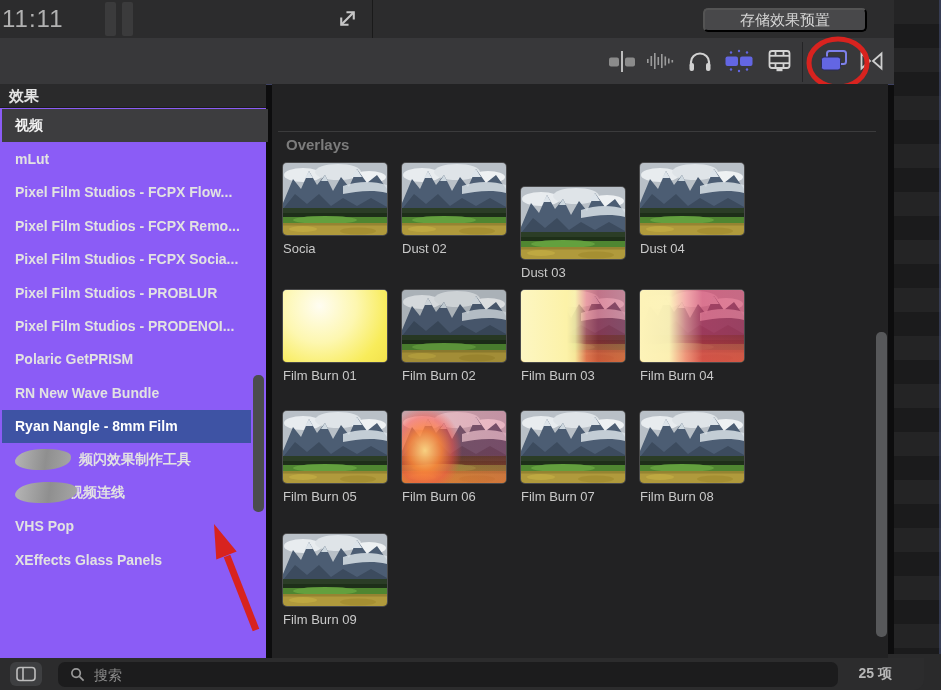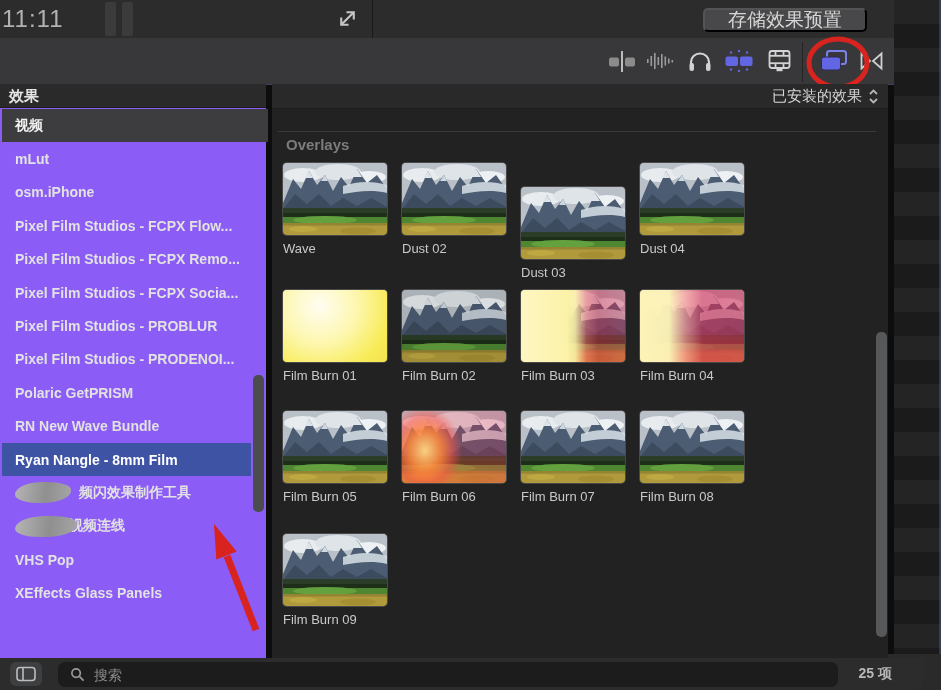--- a/index.html
+++ b/index.html
@@ -11,21 +11,21 @@
   .stripes-edge{position:absolute;right:0;top:0;width:2px;height:690px;background:#46517a;opacity:.55;}
   .corner-block{position:absolute;left:888px;top:654px;width:53px;height:36px;background:#2a2a2b;}
   
   .topbar{position:absolute;left:0;top:0;width:894px;height:38px;background:#2c2c2d;border-bottom:1px solid #fdba74;}
   .timecode{position:absolute;left:2px;top:5px;font-size:24px;letter-spacing:1px;color:#b2b2b2;}
   .ghostbar{position:absolute;top:2px;width:11px;height:34px;background:#3b3b3c;border-radius:2px;}
   .gb1{left:105px}.gb2{left:122px}
   .expand-ic{position:absolute;left:336px;top:7px;}
   .tb-divider{position:absolute;left:372px;top:0;width:1px;height:38px;background:#1a1a1a;}
   .save-btn{position:absolute;left:703px;top:8px;width:164px;height:24px;background:#48484a;border-radius:5px;
-    color:#d6d6d6;font-size:19px;display:flex;align-items:center;justify-content:center;cursor:default;}
+    color:#d6d6d6;font-size:15px;display:flex;align-items:center;justify-content:center;cursor:default;}
   
   .toolbar{position:absolute;left:0;top:38px;width:894px;height:46px;background:#38383a;border-bottom:1px solid #3e4263;}
   .tool-ic{position:absolute;top:0;height:46px;display:flex;align-items:center;justify-content:center;}
   .tool-div{position:absolute;left:802px;top:4px;width:1px;height:40px;background:#242426;}
   
   .red-circle{position:absolute;left:804px;top:36px;pointer-events:none;}
   .red-arrow{position:absolute;left:196px;top:516px;pointer-events:none;}
   
   .sidebar{position:absolute;left:0;top:84px;width:266px;height:574px;background:#8b5cf6;}
   .side-header{position:absolute;left:0;top:0;width:100%;height:24px;background:#2a2a2b;
@@ -184,24 +184,20 @@
         <div class="srow t-header">
 
     <span class="slabel">视频</span>
   </div>
         <div class="srow">
 
     <span class="slabel">mLut</span>
   </div>
         <div class="srow">
 
-    <span class="slabel">osm.iPhone</span>
-  </div>
-        <div class="srow">
-
     <span class="slabel">Pixel Film Studios - FCPX Flow...</span>
   </div>
         <div class="srow">
 
     <span class="slabel">Pixel Film Studios - FCPX Remo...</span>
   </div>
         <div class="srow">
 
     <span class="slabel">Pixel Film Studios - FCPX Socia...</span>
   </div>
@@ -239,29 +235,20 @@
   </div>
         <div class="srow">
 
     <span class="slabel">XEffects Glass Panels</span>
   </div>
       </div>
     <div class="side-scroll"></div>
   </div>
 
   <div class="grid-panel">
-    <div class="grid-header">
-      <span class="installed-label">已安装的效果</span>
-      <span class="updown-ic">
-        <svg width="13" height="17" viewBox="0 0 13 17" fill="none" stroke="#b5b5b5" stroke-width="1.8">
-          <polyline points="3,6 6.5,2.5 10,6"></polyline>
-            <polyline points="3,11 6.5,14.5 10,11"></polyline>
-        </svg>
-      </span>
-    </div>
     <div class="sect-line"></div>
     <div class="sect-title">Overlays</div>
     <div id="grid-cells">
         <div class="cell" style="left: 11px; top: 79px;">
     <div class="thumb">
       <svg viewBox="0 0 104 72" preserveAspectRatio="none">
         <rect x="0" y="0" width="104" height="44" fill="#b9c0c7"></rect>
         <ellipse cx="20" cy="12" rx="19" ry="7" fill="#e8ecef"></ellipse>
         <ellipse cx="55" cy="9" rx="23" ry="8" fill="#dfe4e8"></ellipse>
         <ellipse cx="86" cy="14" rx="17" ry="6" fill="#eef1f3"></ellipse>
@@ -275,21 +262,21 @@
         <rect x="0" y="50" width="104" height="5" fill="#1e2f19"></rect>
         <rect x="0" y="54" width="104" height="8" fill="#4f8631"></rect>
         <ellipse cx="42" cy="57" rx="32" ry="4" fill="#63a03e"></ellipse>
         <rect x="0" y="60" width="104" height="12" fill="#b09a3c"></rect>
         <rect x="0" y="60" width="104" height="2.5" fill="#8a7a2e" opacity="0.7"></rect>
         <ellipse cx="20" cy="66" rx="14" ry="3" fill="#c2ab42" opacity="0.8"></ellipse>
         <ellipse cx="75" cy="68" rx="18" ry="3.5" fill="#a38c30" opacity="0.8"></ellipse>
       </svg>
       <div class="ov ov-plain"></div>
     </div>
-    <div class="cell-label">Wave</div>
+    <div class="cell-label">Socia</div>
   </div>
         <div class="cell" style="left: 130px; top: 79px;">
     <div class="thumb">
       <svg viewBox="0 0 104 72" preserveAspectRatio="none">
         <rect x="0" y="0" width="104" height="44" fill="#b9c0c7"></rect>
         <ellipse cx="20" cy="12" rx="19" ry="7" fill="#e8ecef"></ellipse>
         <ellipse cx="55" cy="9" rx="23" ry="8" fill="#dfe4e8"></ellipse>
         <ellipse cx="86" cy="14" rx="17" ry="6" fill="#eef1f3"></ellipse>
         <path d="M0,40 L10,16 L18,26 L26,8 L34,22 L42,12 L50,28 L58,14 L66,24 L74,6 L84,20 L94,12 L104,26 L104,48 L0,48 Z" fill="#4c5d73"></path>
         <path d="M26,8 L30,15 L22,15 Z" fill="#dde4ea"></path>

